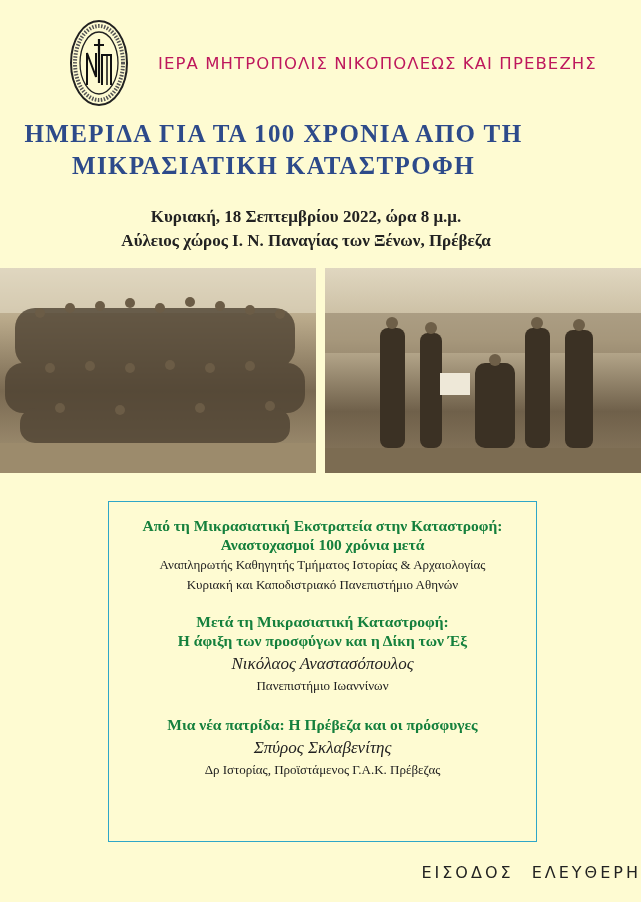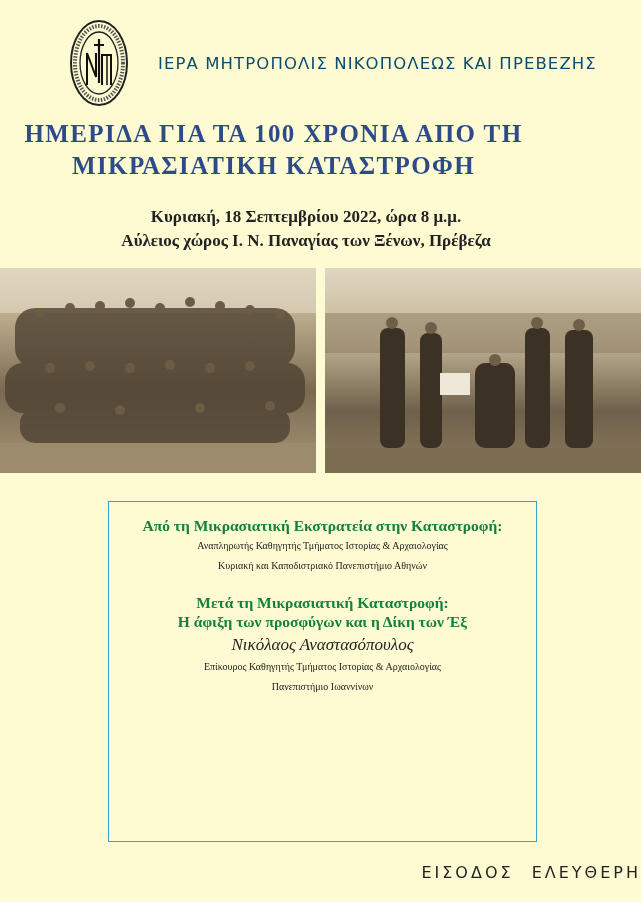--- a/index.html
+++ b/index.html
@@ -7,21 +7,21 @@
     width: 641px; height: 902px; overflow: hidden;
     background: #fefbd2;
     position: relative;
     font-family: "Liberation Serif", "DejaVu Serif", serif;
   }
   .abs { position: absolute; }
   #logo { left: 69px; top: 19px; width: 60px; height: 88px; }
   #org-name {
     left: 158px; top: 54px;
     font-family: "DejaVu Sans", "Liberation Sans", sans-serif;
-    font-size: 16.5px; letter-spacing: 1.1px; color: #0c4a6e;
+    font-size: 16.5px; letter-spacing: 1.1px; color: #be185d;
     white-space: nowrap;
   }
   #title {
     left: 0; width: 547px; top: 118px; text-align: center;
     color: #2d4a8a; font-size: 25px; font-weight: bold;
     letter-spacing: 1.4px; line-height: 32px;
   }
   #event-info {
     left: 0; width: 612px; top: 205px; text-align: center;
     color: #222; font-size: 17px; font-weight: bold; line-height: 24px;
@@ -30,21 +30,21 @@
   #photo-left { left: 0; width: 316px; }
   #photo-right { left: 325px; width: 316px; }
   #talks-box {
     left: 108px; top: 501px; width: 427px; height: 339px;
     border: 1.5px solid #2ea6c8;
     text-align: center;
   }
   .talk { margin-top: 14px; }
   .talk-title { color: #15803d; font-weight: bold; font-size: 15.5px; line-height: 19px; }
   .talk-speaker { color: #222; font-style: italic; font-size: 17px; line-height: 22px; margin-top: 3px; }
-  .talk-affil { color: #222; font-size: 10px; line-height: 18px; margin-top: 2px; }
+  .talk-affil { color: #222; font-size: 13px; line-height: 18px; margin-top: 2px; }
   #entry {
     left: 0; width: 641px; top: 863px; text-align: right;
     font-family: "DejaVu Sans", "Liberation Sans", sans-serif;
     font-size: 16px; letter-spacing: 3px; color: #222;
     word-spacing: 10px;
   }
 </style>
 </head>
 <body>
 
@@ -142,25 +142,30 @@
       <circle cx="212" cy="55" r="6"></circle>
         <circle cx="254" cy="57" r="6"></circle>
     </g>
     <rect x="0" y="180" width="316" height="25" fill="#7c6c52"></rect>
   </svg>
 </div>
 
 <div id="talks-box" class="abs">
   <div class="talk">
     <div class="talk-title">Από τη Μικρασιατική Εκστρατεία στην Καταστροφή:</div>
+    <div class="talk-title">Αναστοχασμοί 100 χρόνια μετά</div>
     <div class="talk-affil">Αναπληρωτής Καθηγητής Τμήματος Ιστορίας &amp; Αρχαιολογίας</div>
     <div class="talk-affil">Κυριακή και Καποδιστριακό Πανεπιστήμιο Αθηνών</div>
   </div>
   <div class="talk" style="margin-top:18px">
     <div class="talk-title">Μετά τη Μικρασιατική Καταστροφή:</div>
     <div class="talk-title">Η άφιξη των προσφύγων και η Δίκη των Έξ</div>
     <div class="talk-speaker">Νικόλαος Αναστασόπουλος</div>
-    <div class="talk-affil">Επίκουρος Καθηγητής Τμήματος Ιστορίας &amp; Αρχαιολογίας</div>
     <div class="talk-affil">Πανεπιστήμιο Ιωαννίνων</div>
+  </div>
+  <div class="talk" style="margin-top:20px">
+    <div class="talk-title">Μια νέα πατρίδα: Η Πρέβεζα και οι πρόσφυγες</div>
+    <div class="talk-speaker">Σπύρος Σκλαβενίτης</div>
+    <div class="talk-affil">Δρ Ιστορίας, Προϊστάμενος Γ.Α.Κ. Πρέβεζας</div>
   </div>
 </div>
 
 <div id="entry" class="abs">ΕΙΣΟΔΟΣ ΕΛΕΥΘΕΡΗ</div>
 
 </body></html>

